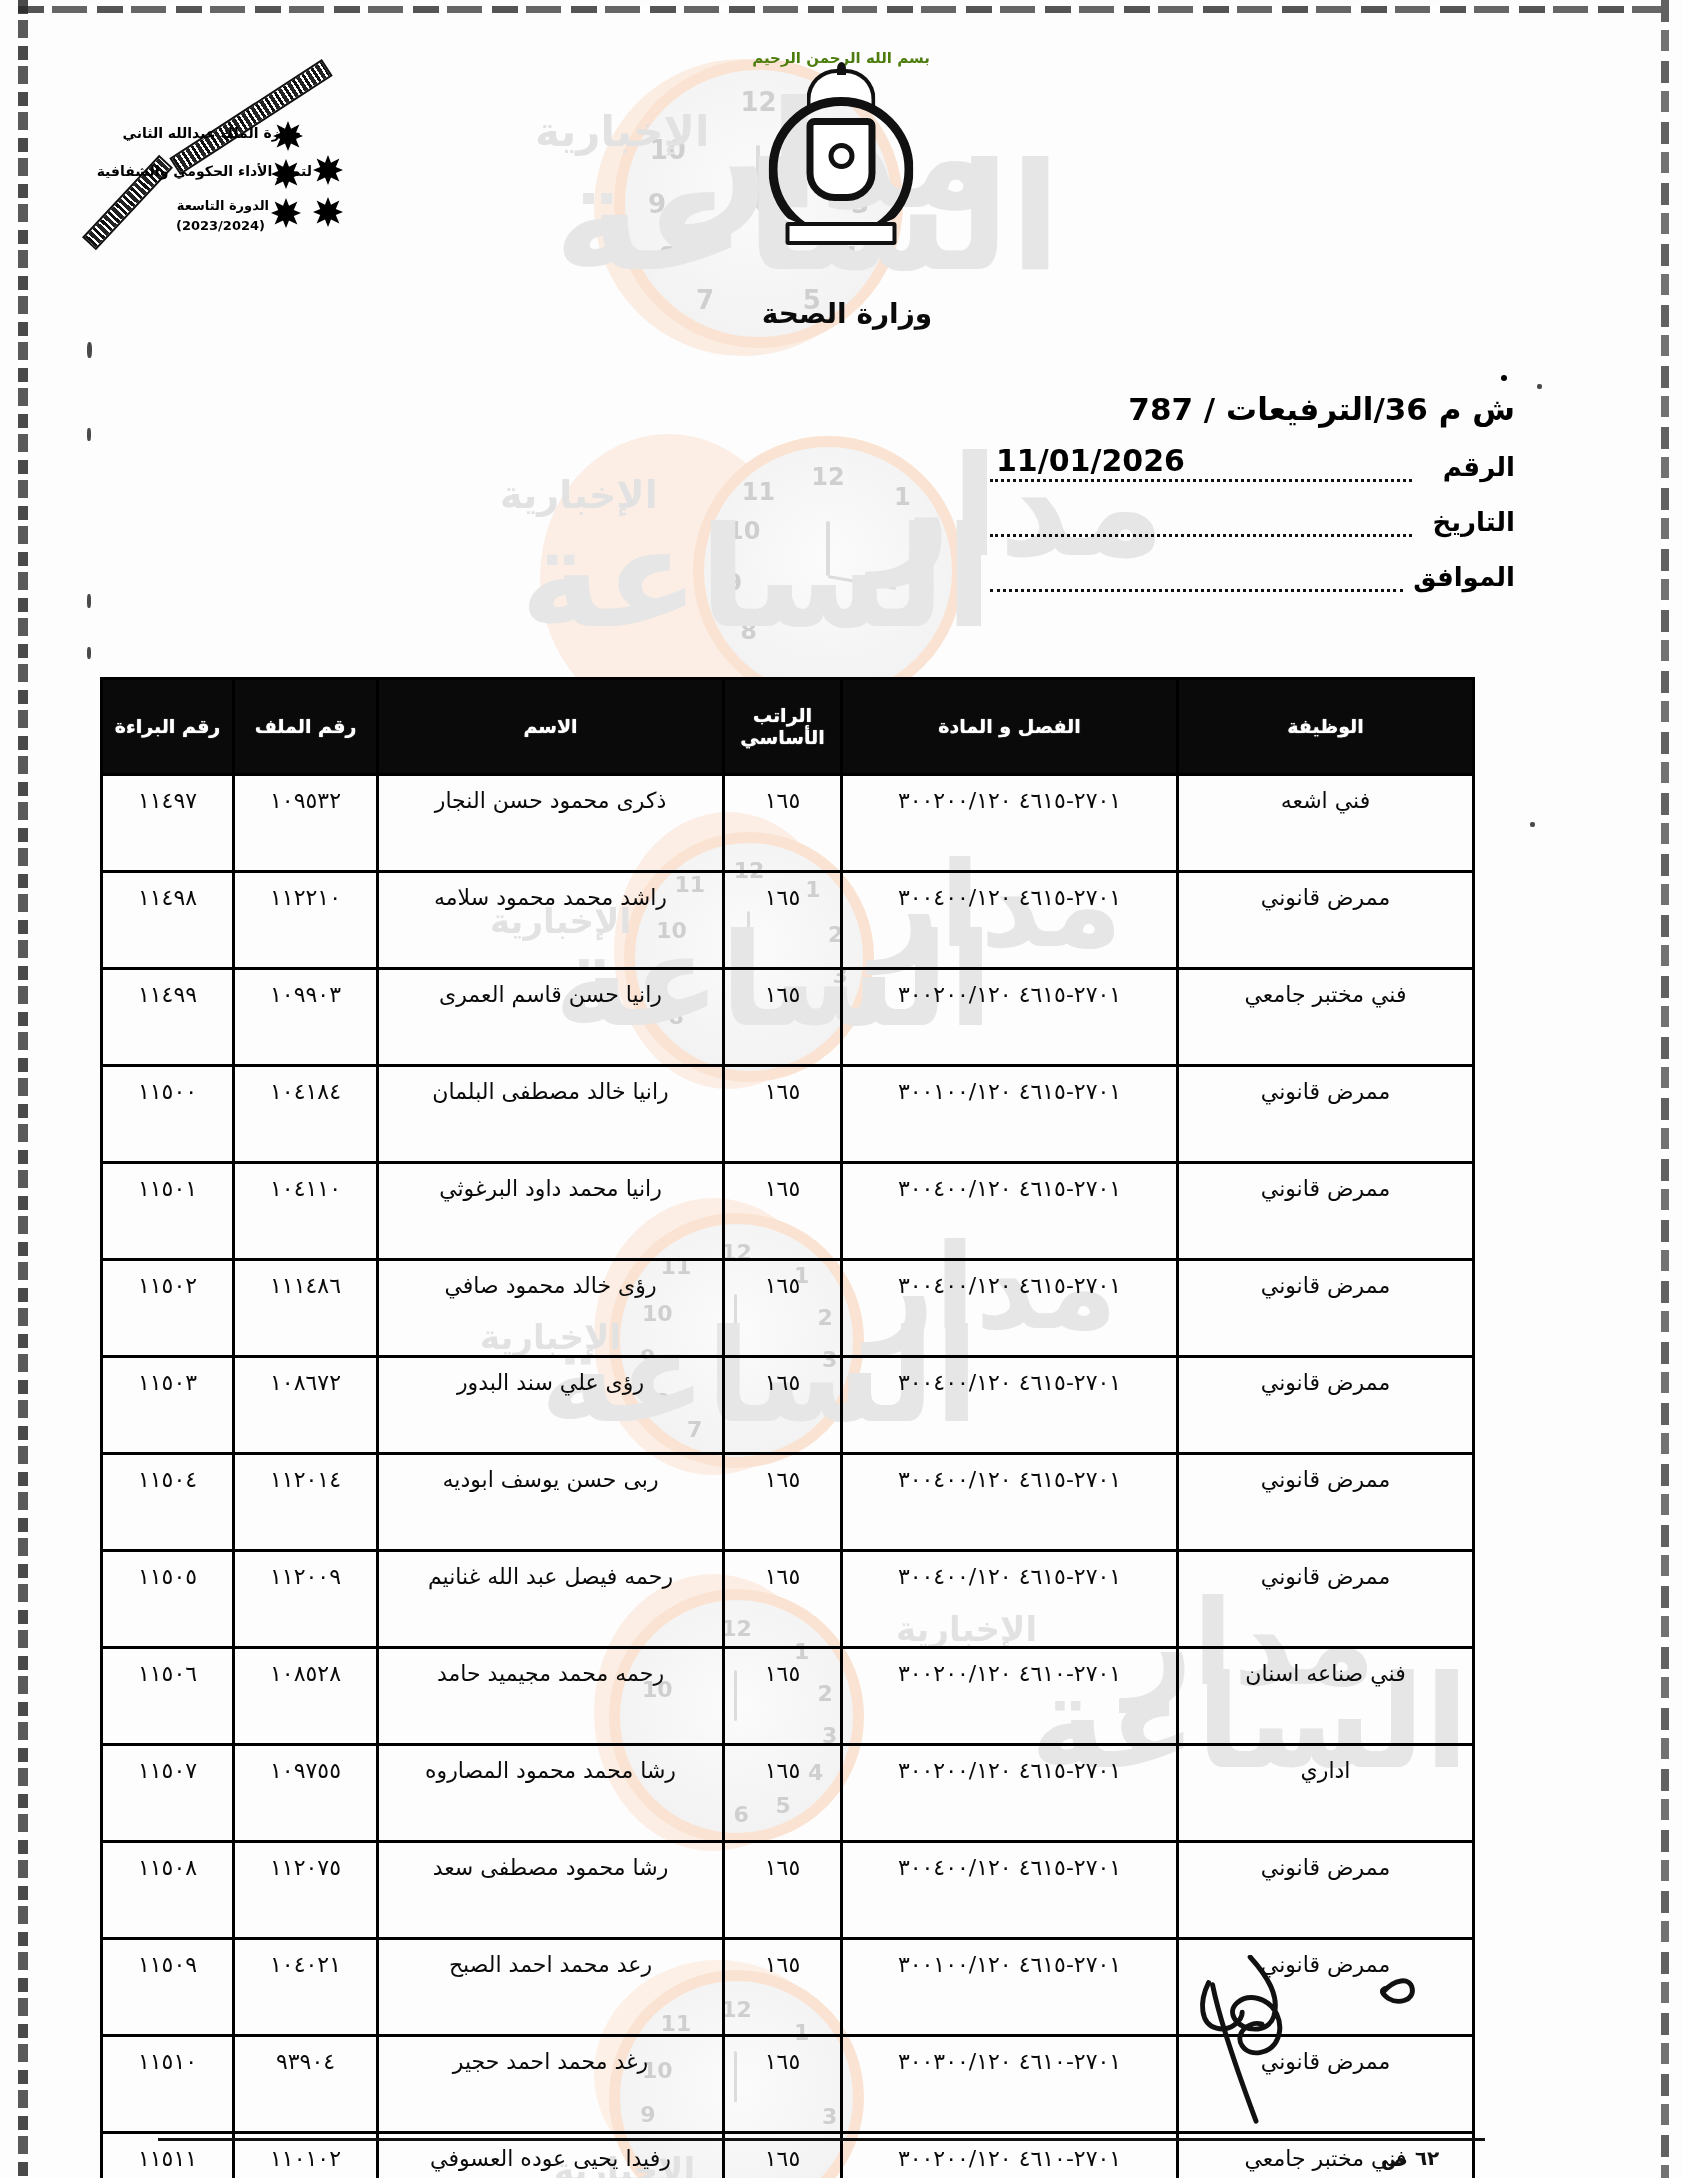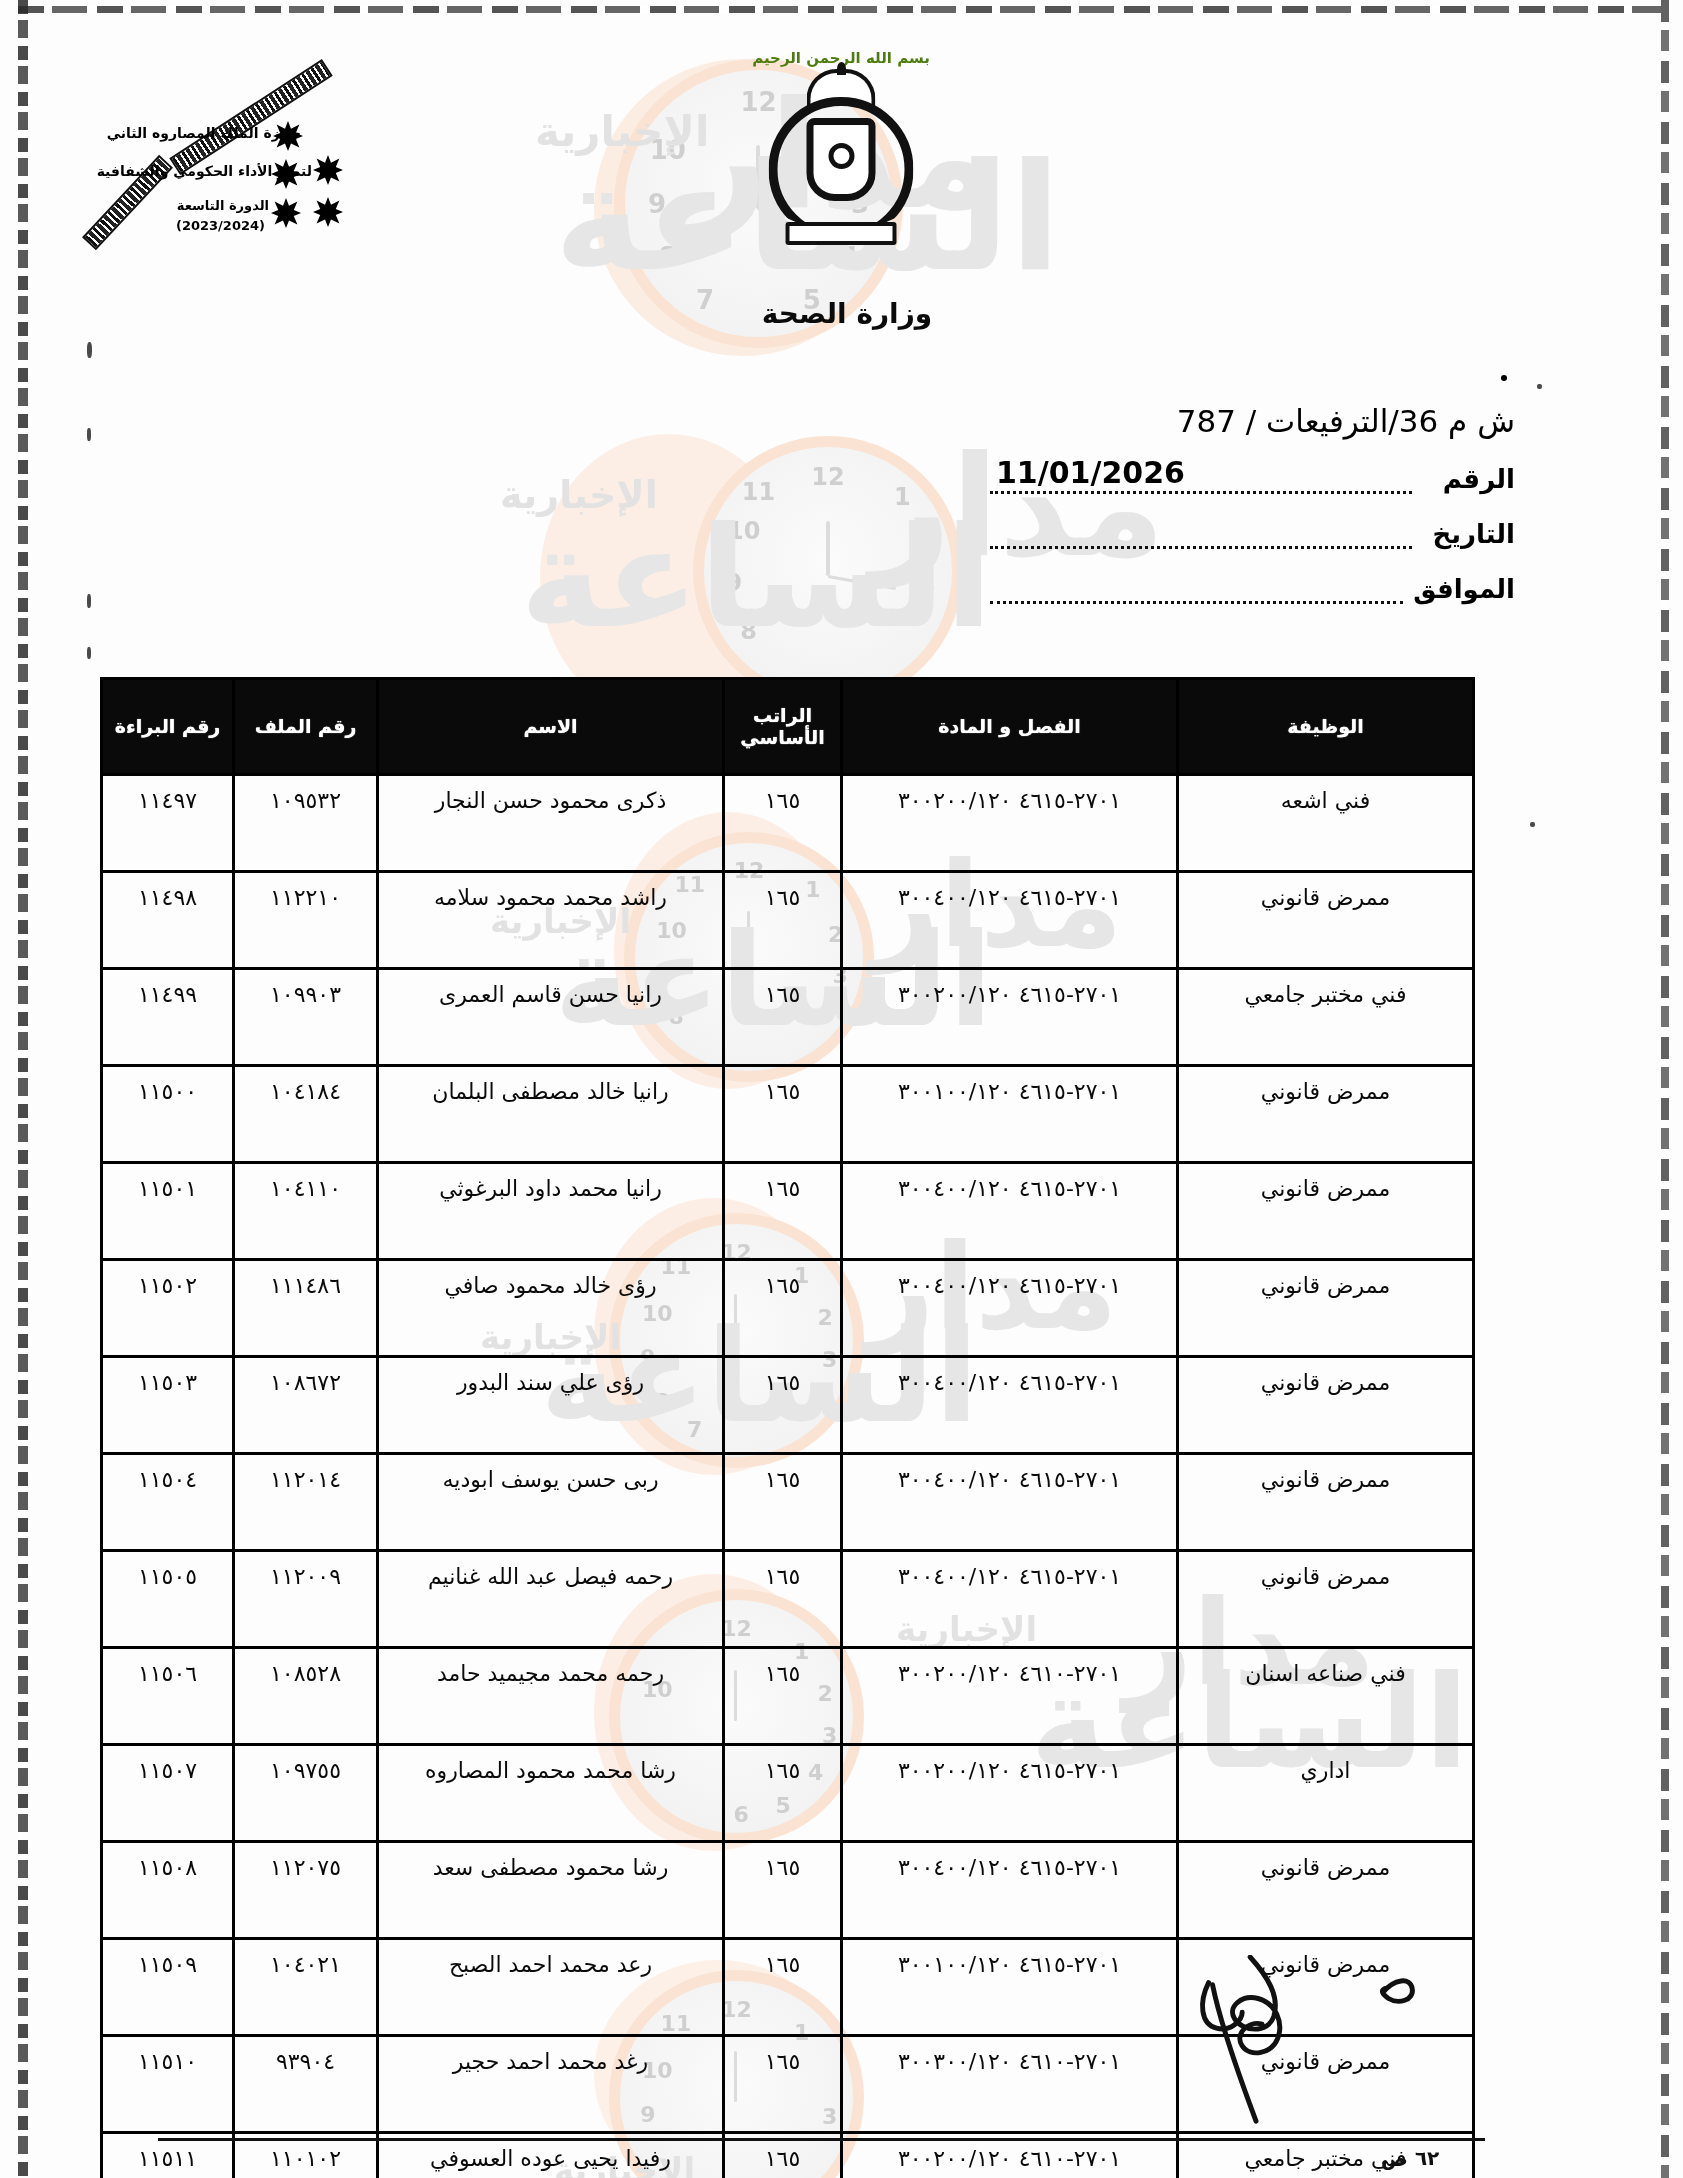--- a/index.html
+++ b/index.html
@@ -233,26 +233,25 @@
   .ref-block {
     position: absolute;
     right: 168px;
     top: 391px;
     width: 525px;
     direction: rtl;
     text-align: left;
   }
   .ref-no {
     font-size: 31px;
-    font-weight: 400;
+    font-weight: 700;
     letter-spacing: 0px;
     white-space: nowrap;
     text-align: right;
     color: #000;
-    margin-top: 12px;
   }
   .ref-dot {
     position: absolute;
     right: 8px;
     top: -16px;
     width: 6px; height: 6px;
     background: #000;
     border-radius: 50%;
   }
   .field-row {
@@ -475,21 +474,21 @@
   <div class="wm wm-text-small" style="left:554px;top:2150px;font-size:34px;">الإخبارية</div>
 
   <div class="award">
     <div class="ribbon rb1"></div>
     <div class="ribbon rb2"></div>
     <div class="star" style="left:204px;top:73px;"></div>
     <div class="star" style="left:244px;top:107px;"></div>
     <div class="star" style="left:202px;top:111px;"></div>
     <div class="star" style="left:244px;top:149px;"></div>
     <div class="star" style="left:202px;top:150px;"></div>
-    <div class="ln" style="top:77px;font-size:14px;">جائزة الملك المصاروه الثاني</div>
+    <div class="ln" style="top:77px;font-size:14px;">جائزة الملك عبدالله الثاني</div>
     <div class="ln" style="top:115px;font-size:14px;right:44px;">لتميز الأداء الحكومي والشفافية</div>
     <div class="ln" style="top:150px;font-size:13px;right:87px;">الدورة التاسعة</div>
     <div class="ln" style="top:170px;font-size:13px;right:91px;">(2023/2024)</div>
   </div>
 
   <div class="crest">
     <div class="bismillah">بسم الله الرحمن الرحيم</div>
     <div class="crown"></div>
     <div class="wreath"></div>
     <div class="shield"></div>

